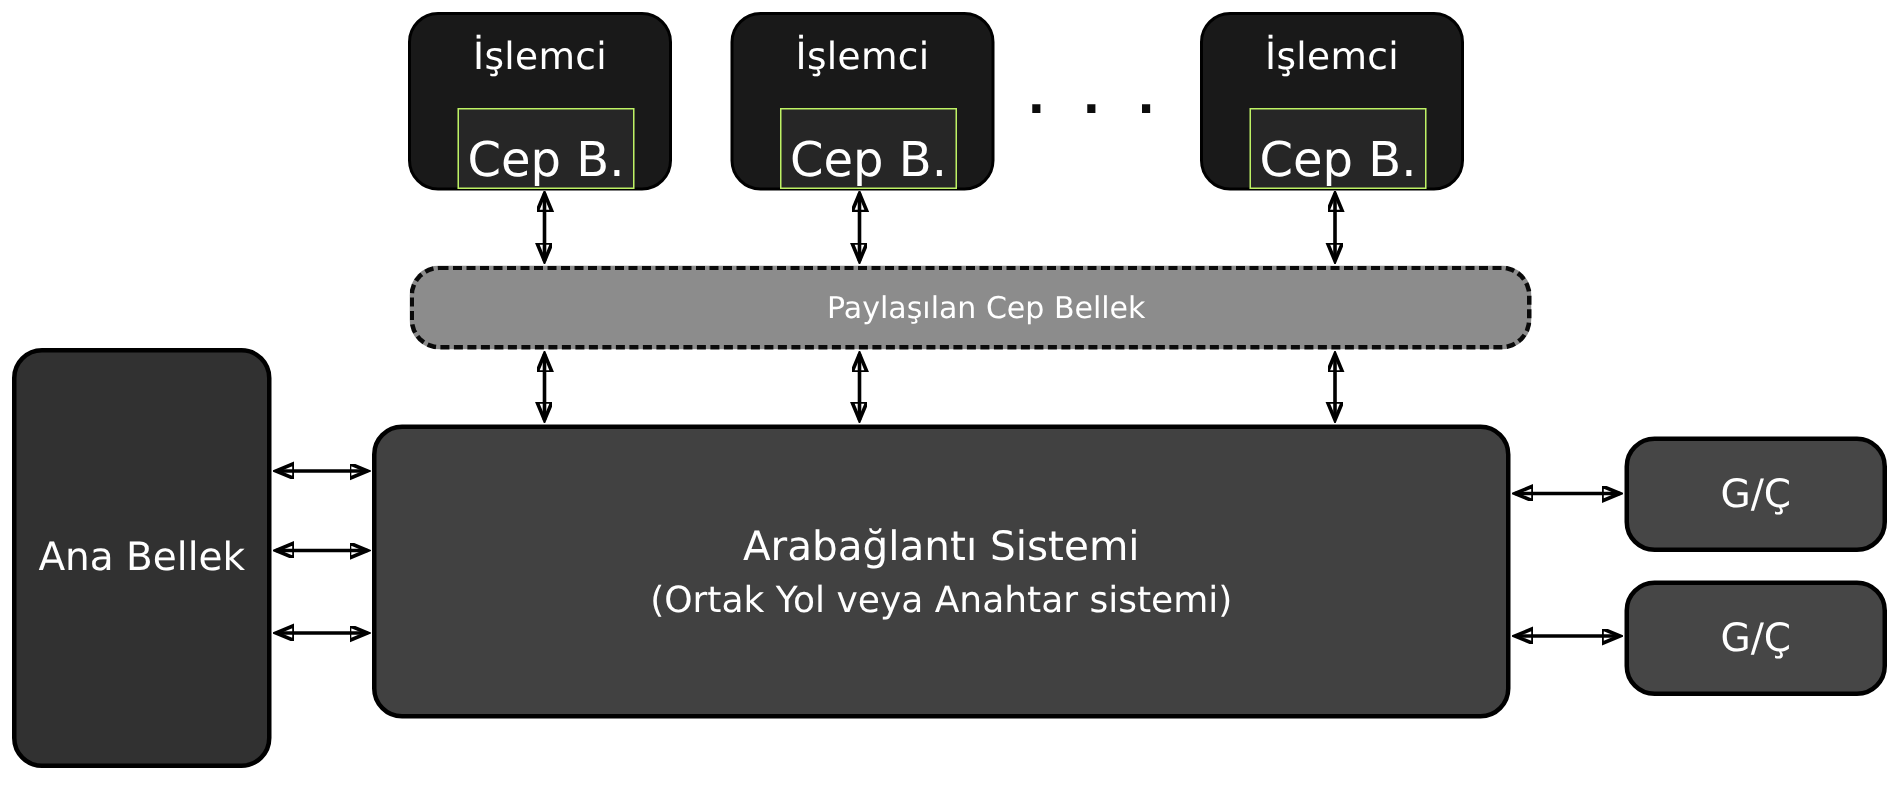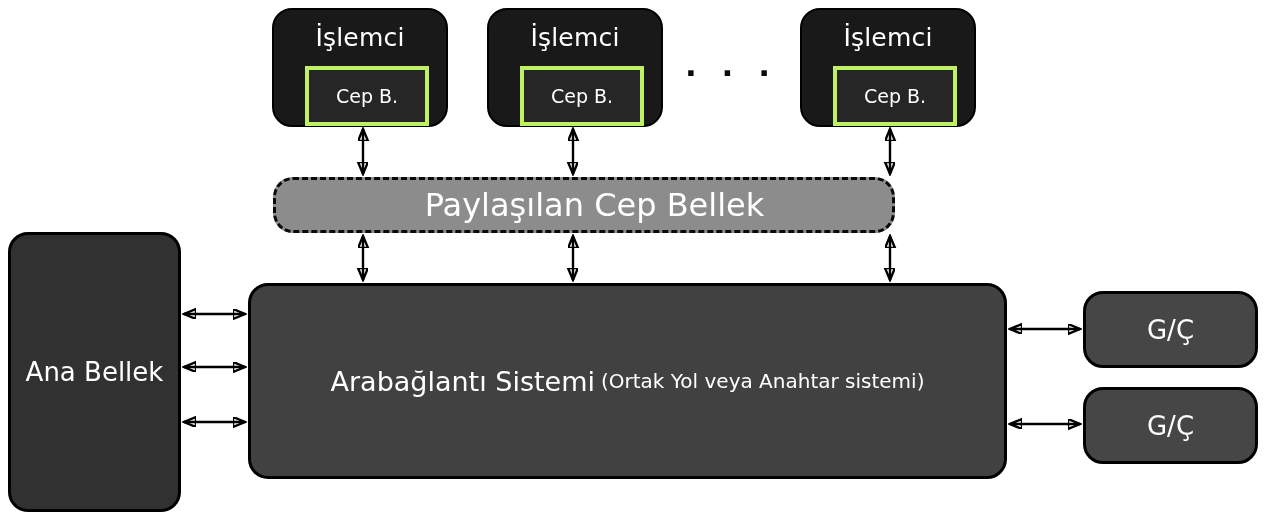--- a/index.html
+++ b/index.html
@@ -18,40 +18,40 @@
     background:var(--processor-fill);border:2px solid var(--border);
     top:8px;width:176px;height:119px;
   }
   .proc-1{left:272px;} .proc-2{left:487px;} .proc-3{left:800px;}
   .proc-label{
     position:absolute;top:13px;left:0;width:100%;text-align:center;
     font-size:25px;letter-spacing:.2px;
   }
   .cep{
     position:absolute;left:31px;bottom:-1px;width:116px;height:52px;
-    background:var(--processor-cache-fill);border:4px solid #bef264;
-    display:flex;align-items:center;justify-content:center;font-size:19px;
+    background:var(--processor-cache-fill);border:1px solid #bef264;
+    display:flex;align-items:flex-end;justify-content:center;font-size:32px;
   }
   .dots{
     position:absolute;left:662px;top:40px;width:138px;height:42px;
     display:flex;align-items:flex-end;justify-content:center;
     color:#0c0c0c;font-size:31px;font-weight:bold;letter-spacing:7px;line-height:34px;
   }
   .bar{
-    left:273px;top:177px;width:622px;height:56px;
+    left:273px;top:177px;width:748px;height:56px;
     background:var(--shared-cache-fill);border:3px dashed #0a0a0a;
-    display:flex;align-items:center;justify-content:center;font-size:32px;padding-left:21px;
+    display:flex;align-items:center;justify-content:center;font-size:20px;padding-left:21px;
   }
   .inter{
     left:248px;top:283px;width:759px;height:196px;
     background:var(--interconnect-fill);border:3px solid var(--border);
-    display:flex;align-items:center;justify-content:center;gap:6px;
+    display:flex;flex-direction:column;align-items:center;justify-content:center;gap:6px;
   }
   .inter-title{font-size:27px;}
-  .inter-subtitle{font-size:20px;}
+  .inter-subtitle{font-size:24px;}
   .mem{
     left:8px;top:232px;width:173px;height:280px;
     background:var(--main-memory-fill);border:3px solid var(--border);
     display:flex;flex-direction:row;align-items:center;justify-content:center;
     font-size:26px;line-height:37px;text-align:center;
   }
   .io{
     left:1083px;width:175px;height:77px;
     background:var(--io-fill);border:3px solid var(--border);
     display:flex;align-items:center;justify-content:center;font-size:26px;

